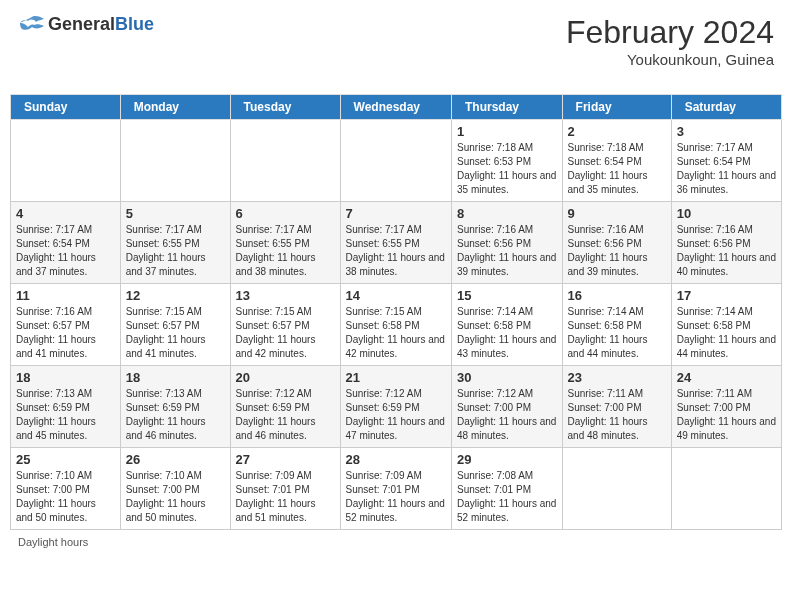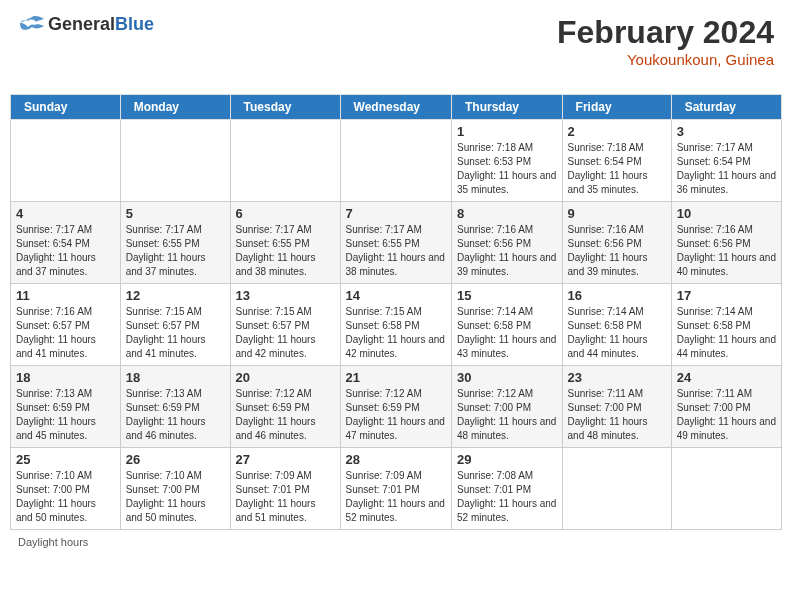--- a/index.html
+++ b/index.html
@@ -34,26 +34,26 @@
     }
     .logo-bird {
       width: 28px;
       height: 20px;
     }
     .title-block {
       text-align: right;
     }
     .calendar-title {
       font-size: 32px;
-      font-weight: bold;
+      font-weight: normal;
       color: #333;
     }
     .calendar-subtitle {
       font-size: 15px;
-      color: #c2410c;
+      color: #404040;
     }
     .calendar {
       width: 100%;
       border-collapse: collapse;
       font-size: 11px;
     }
     .calendar th {
       background-color: #2b7abf;
       color: white;
       text-align: left;

